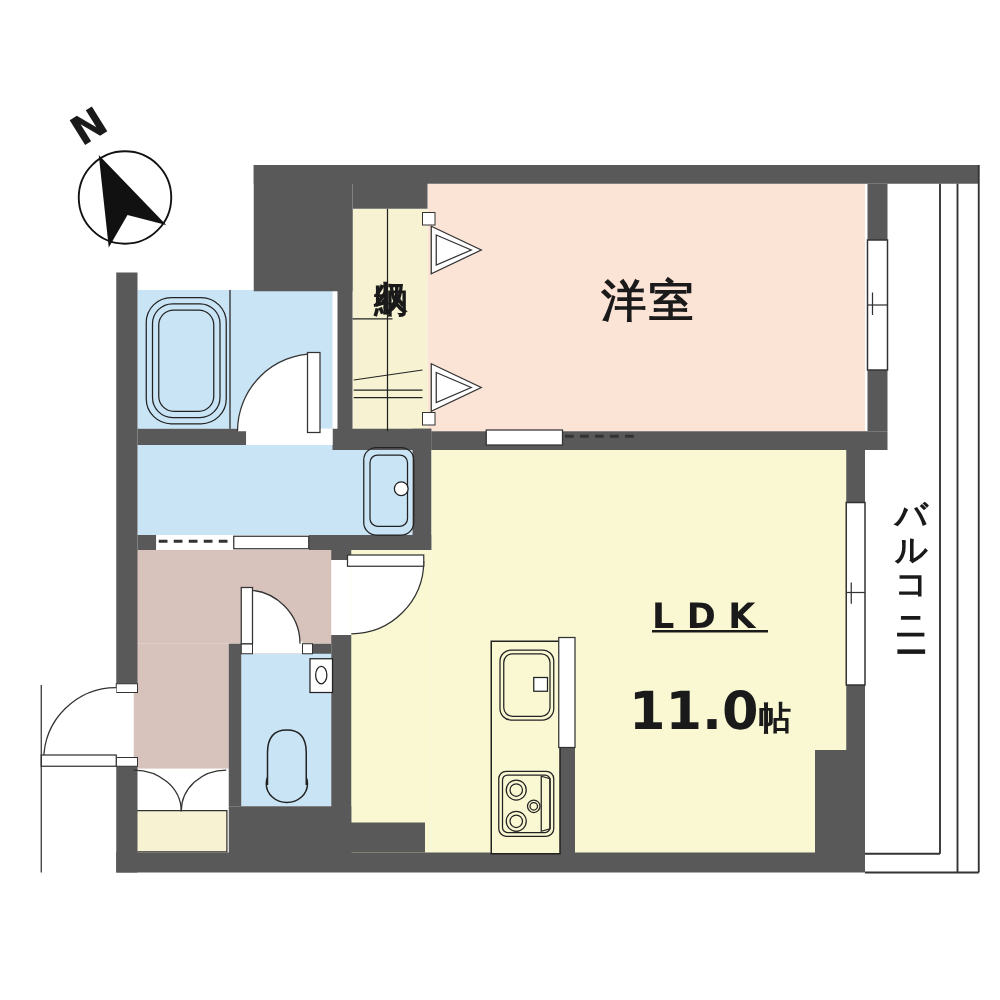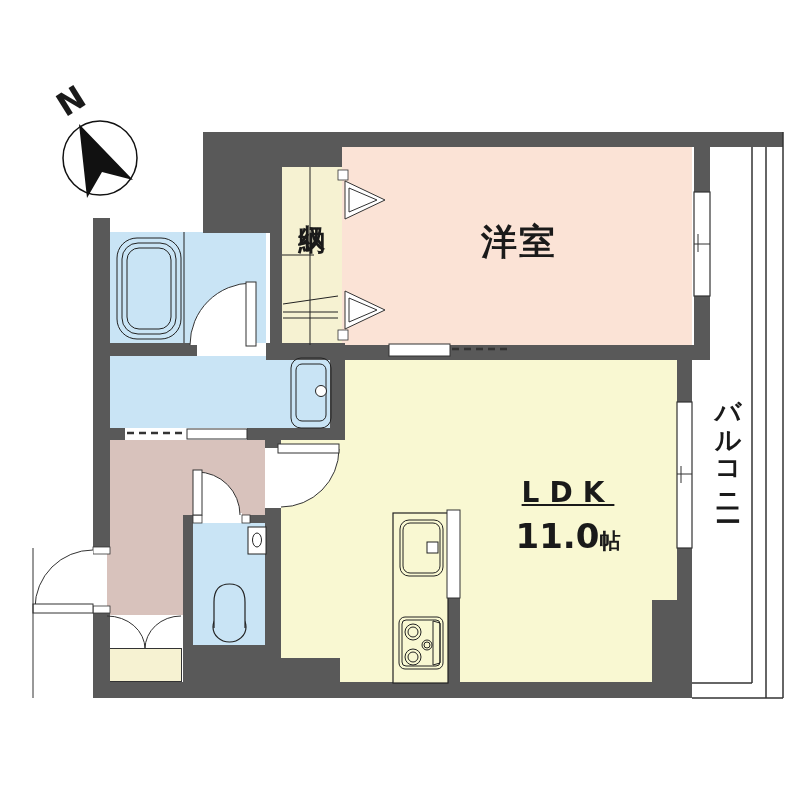--- a/index.html
+++ b/index.html
@@ -190,21 +190,21 @@
         <circle cx="427" cy="645" r="3"></circle>
       <polygon points="433,621 440,623 440,663 433,665"></polygon>
     </g>
   </svg>
 
   <div class="lbl" style="left:58px;top:84px;font-size:32px;transform:rotate(-32deg);">N</div>
 
   <div class="lbl center" style="left:419px;top:190px;width:200px;font-size:36px;letter-spacing:2px;margin-top:32px;">洋室</div>
 
   <div class="lbl center" style="left:468px;top:478px;width:200px;font-size:28px;letter-spacing:10px;text-decoration:underline;">LDK</div>
-  <div class="lbl center" style="left:468px;top:518px;width:200px;font-size:34px;">
+  <div class="lbl center" style="left:468px;top:546px;width:200px;font-size:42px;">
     <span>11.0</span><span class="unit">帖</span>
   </div>
 
   <div class="lbl vert" style="left:297px;top:203px;font-size:27px;">収納</div>
 
   <div class="lbl vert" style="left:714px;top:382px;font-size:26px;">バルコニー</div>
 
 </div>
 
 </body></html>

